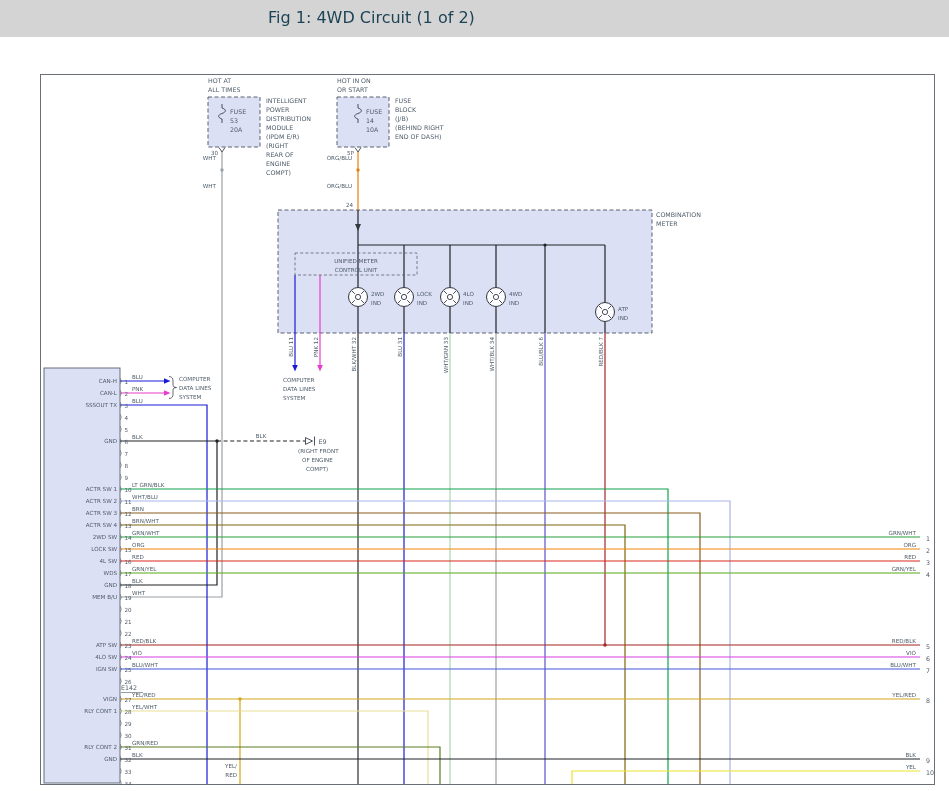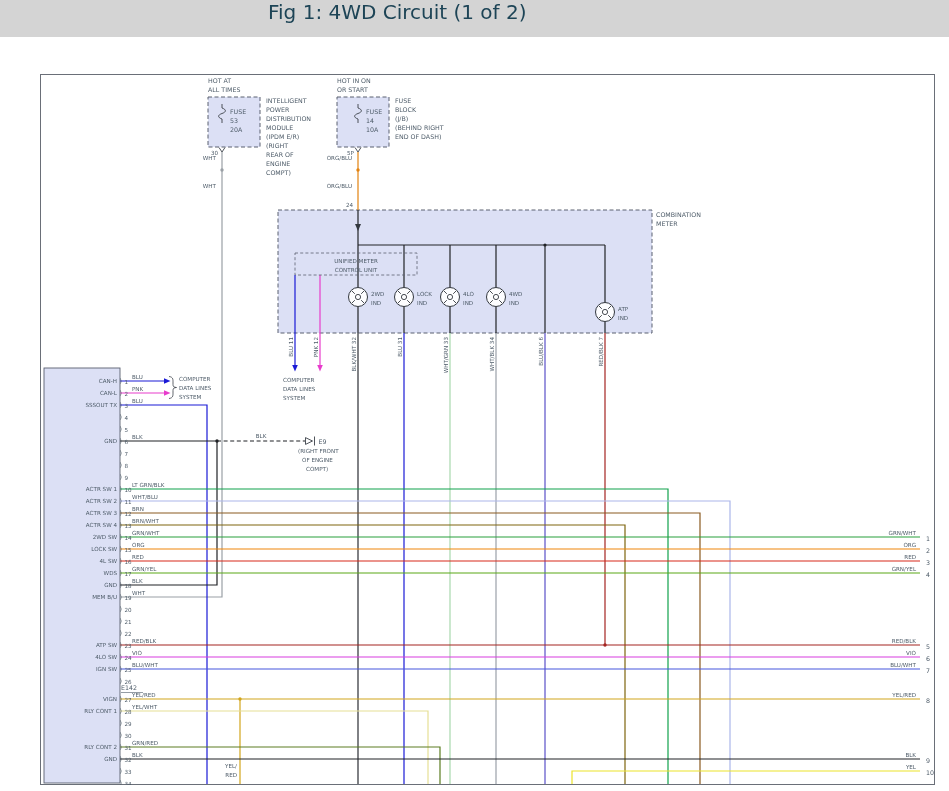--- a/index.html
+++ b/index.html
@@ -1,18 +1,18 @@
 <!DOCTYPE html>
 <html style="--titlebg: #d4d4d4; --titlefg: #1d4456; --ink: #4d5b68; --boxfill: #dce0f5;"><head>
 <meta charset="utf-8">
 <style>
   html,body{margin:0;padding:0;background:#fff;}
   body{width:949px;height:791px;position:relative;overflow:hidden;font-family:"DejaVu Sans",sans-serif;}
   .titlebar{position:absolute;left:0;top:0;width:949px;height:37px;background:var(--titlebg,#d4d4d4);}
-  .titlebar span{position:absolute;left:268px;top:0;font-size:20px;color:var(--titlefg,#1d4456);}
+  .titlebar span{position:absolute;left:268px;top:8px;font-size:16px;color:var(--titlefg,#1d4456);}
   .diagram{position:absolute;left:40px;top:74px;width:895px;height:711px;}
   svg{display:block;}
   svg text{font-family:"DejaVu Sans",sans-serif;fill:var(--ink,#4d5b68);}
   .t{font-size:6.3px;}
   .s{font-size:5.6px;}
   .end{text-anchor:end;}
   .mid{text-anchor:middle;}
   .dashbox{fill:var(--boxfill,#dce0f5);stroke:#5a6070;stroke-width:1;stroke-dasharray:4 2.5;}
   .unitbox{fill:none;stroke:#5a6070;stroke-width:0.8;stroke-dasharray:3 2.2;}
   .solidbox{fill:var(--boxfill,#dce0f5);stroke:#5a6070;stroke-width:0.9;}

